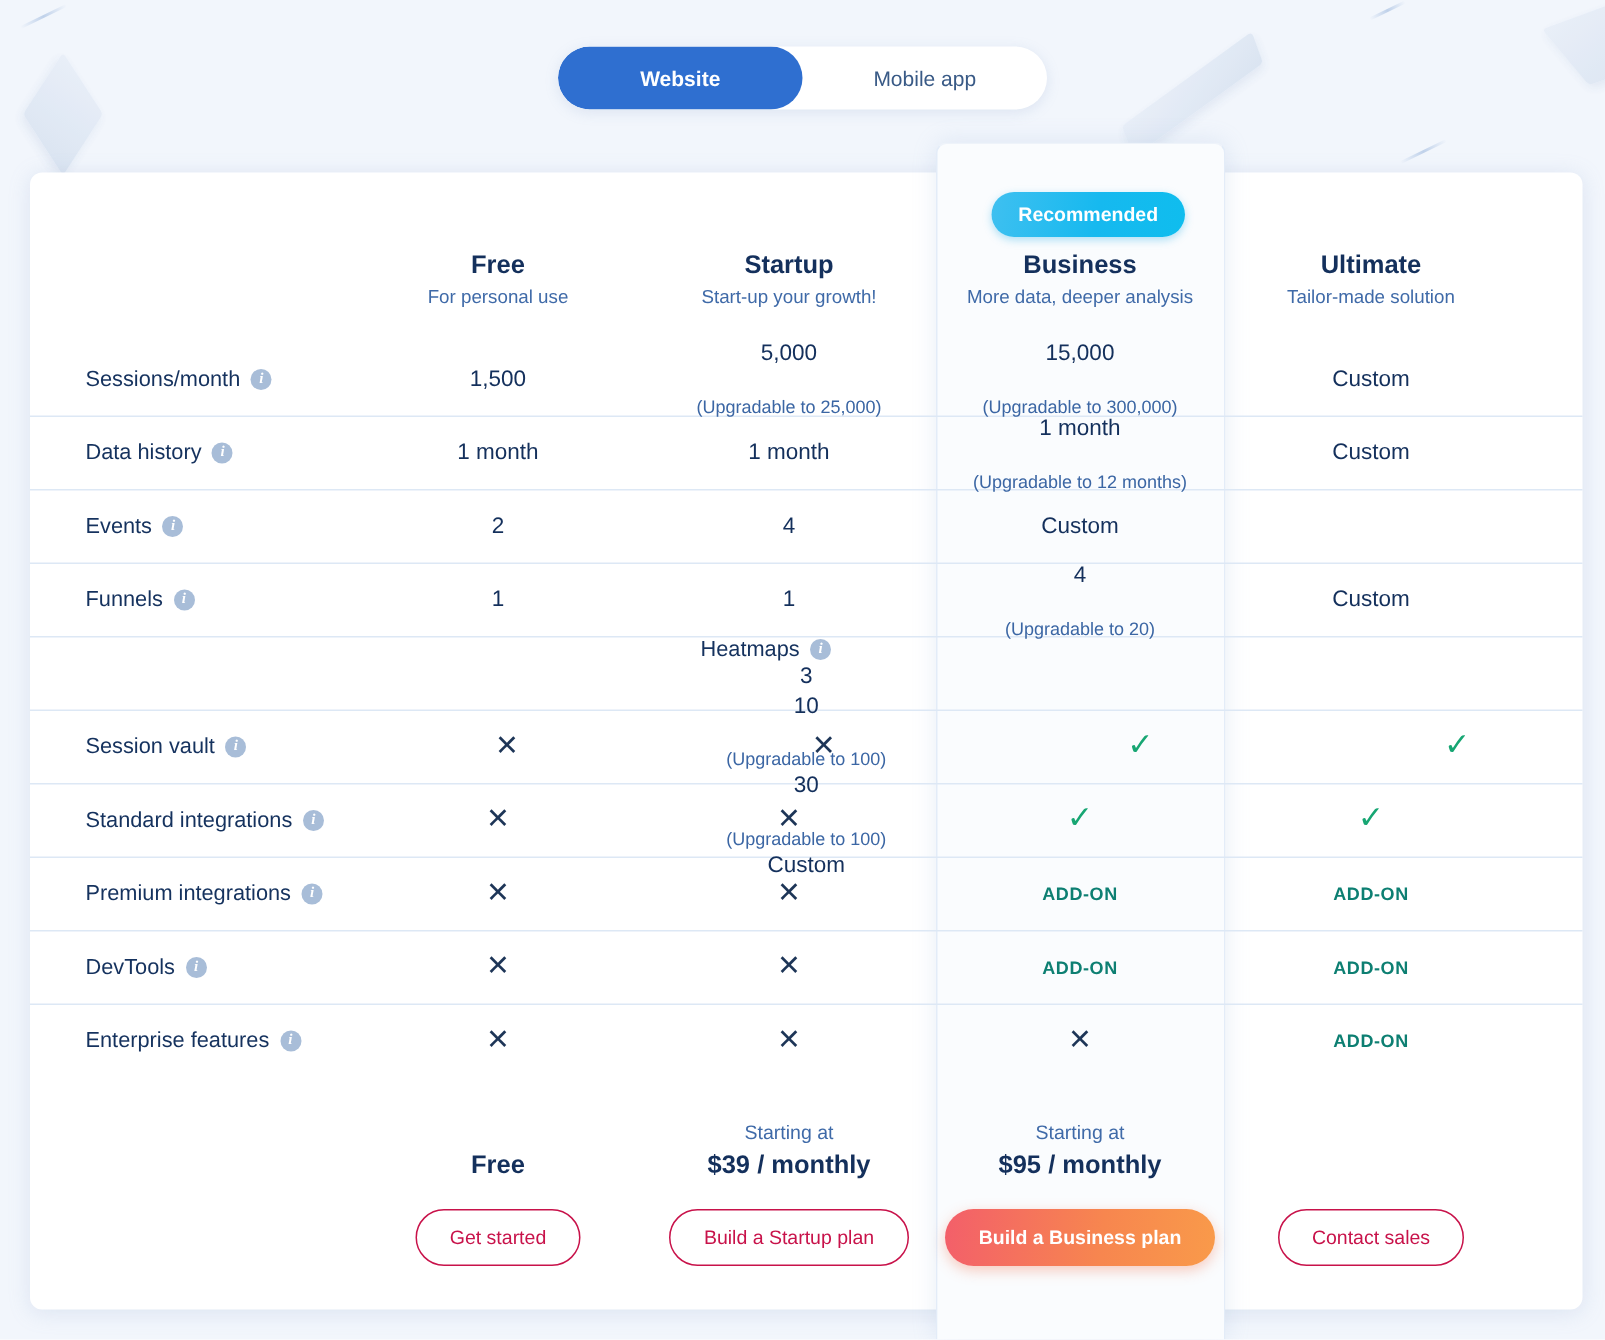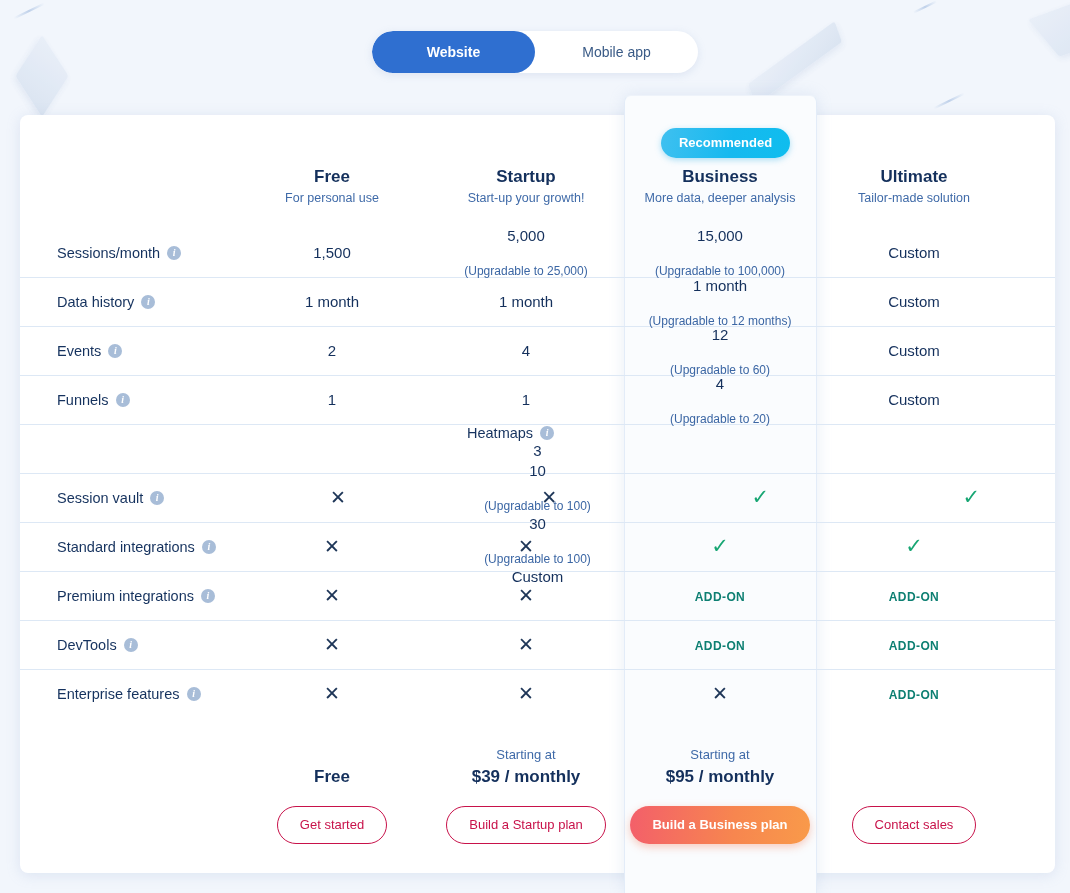--- a/index.html
+++ b/index.html
@@ -247,41 +247,40 @@
   </div>
 
   <div id="rows-host">
       <div class="row" style="height: 49px;">
         <div class="cell-label">
           <span>Sessions/month</span>
           <span class="info-icon">i</span>
         </div>
         <div class="cell-val"><span>1,500</span></div>
         <div class="cell-val"><span>5,000</span><span class="sub">(Upgradable to 25,000)</span></div>
-        <div class="cell-val"><span>15,000</span><span class="sub">(Upgradable to 100,000)</span></div>
+        <div class="cell-val"><span>15,000</span><span class="sub">(Upgradable to 300,000)</span></div>
         <div class="cell-val"><span>Custom</span></div>
       </div>
       <div class="row" style="height: 49px;">
         <div class="cell-label">
           <span>Data history</span>
           <span class="info-icon">i</span>
         </div>
         <div class="cell-val"><span>1 month</span></div>
         <div class="cell-val"><span>1 month</span></div>
         <div class="cell-val"><span>1 month</span><span class="sub">(Upgradable to 12 months)</span></div>
         <div class="cell-val"><span>Custom</span></div>
       </div>
       <div class="row" style="height: 49px;">
         <div class="cell-label">
           <span>Events</span>
           <span class="info-icon">i</span>
         </div>
         <div class="cell-val"><span>2</span></div>
         <div class="cell-val"><span>4</span></div>
-        <div class="cell-val"><span>12</span><span class="sub">(Upgradable to 60)</span></div>
         <div class="cell-val"><span>Custom</span></div>
       </div>
       <div class="row" style="height: 49px;">
         <div class="cell-label">
           <span>Funnels</span>
           <span class="info-icon">i</span>
         </div>
         <div class="cell-val"><span>1</span></div>
         <div class="cell-val"><span>1</span></div>
         <div class="cell-val"><span>4</span><span class="sub">(Upgradable to 20)</span></div>

